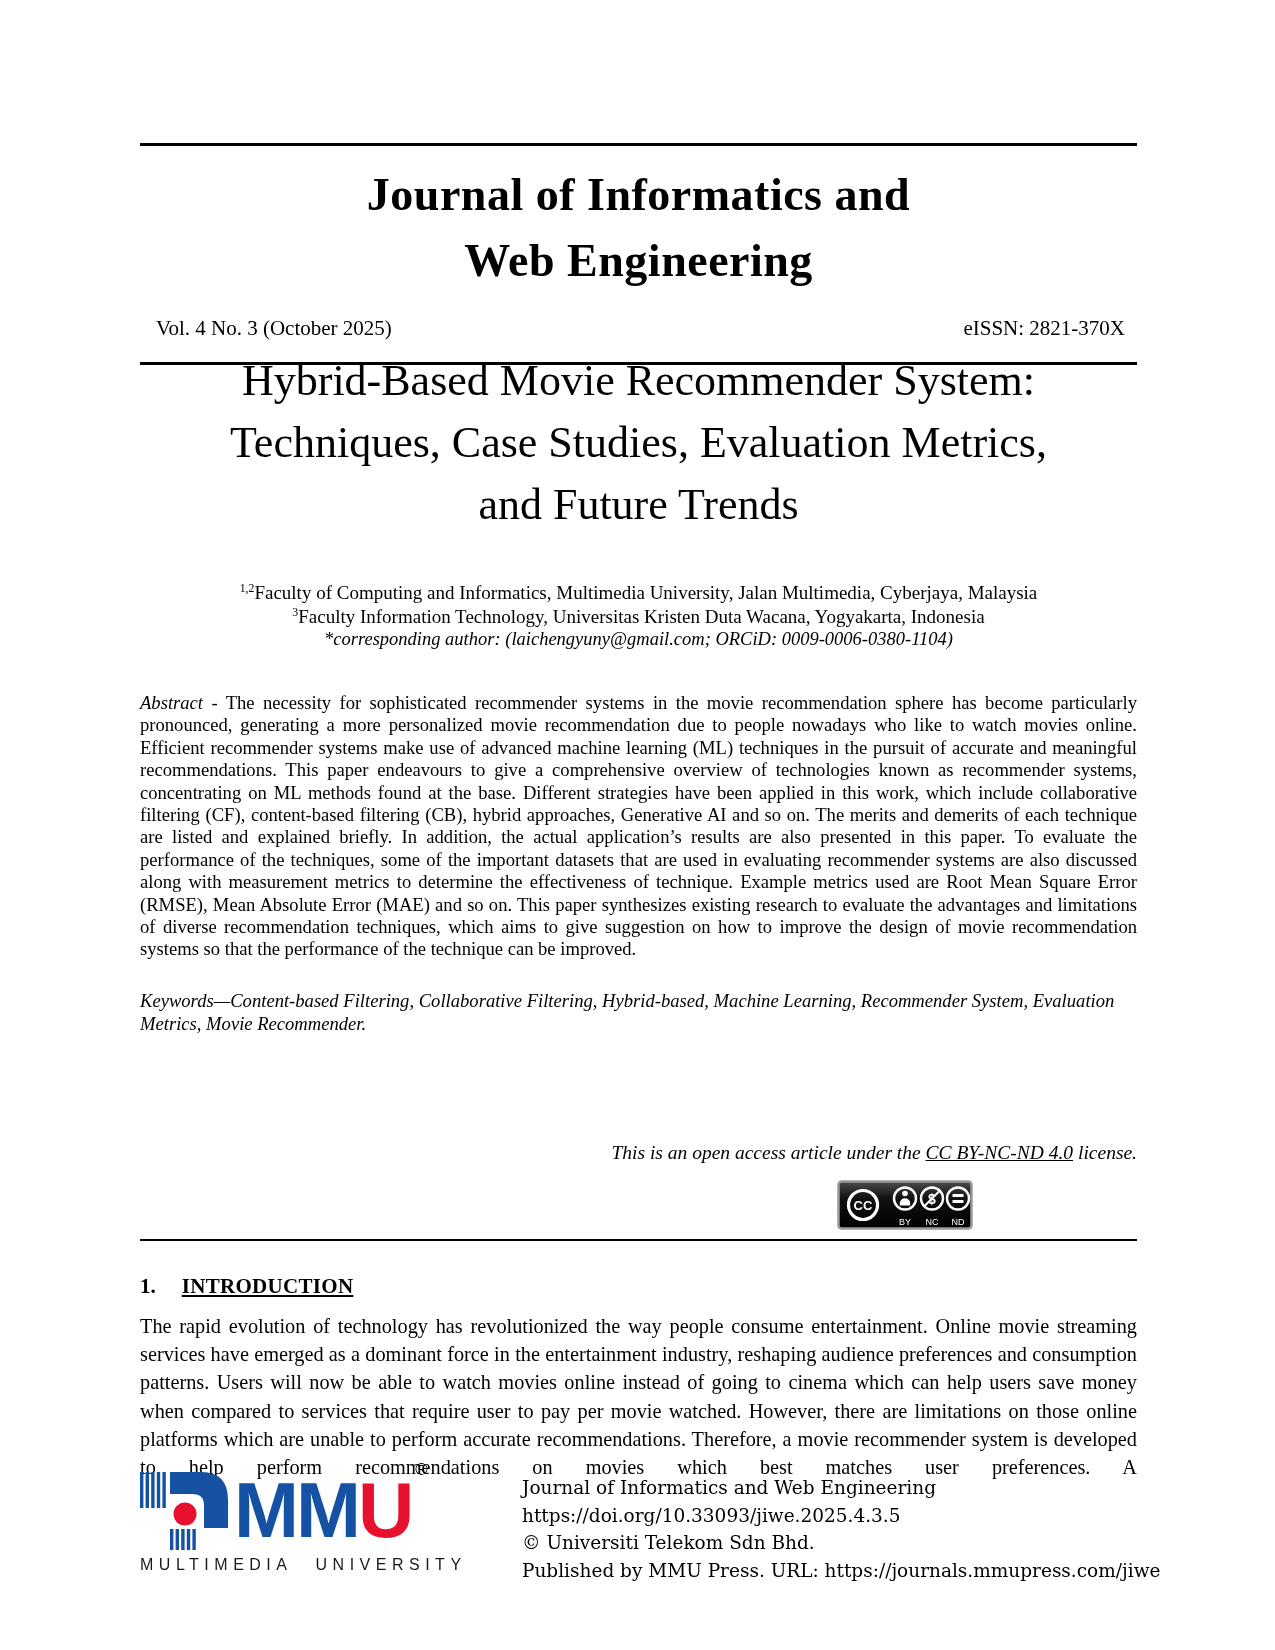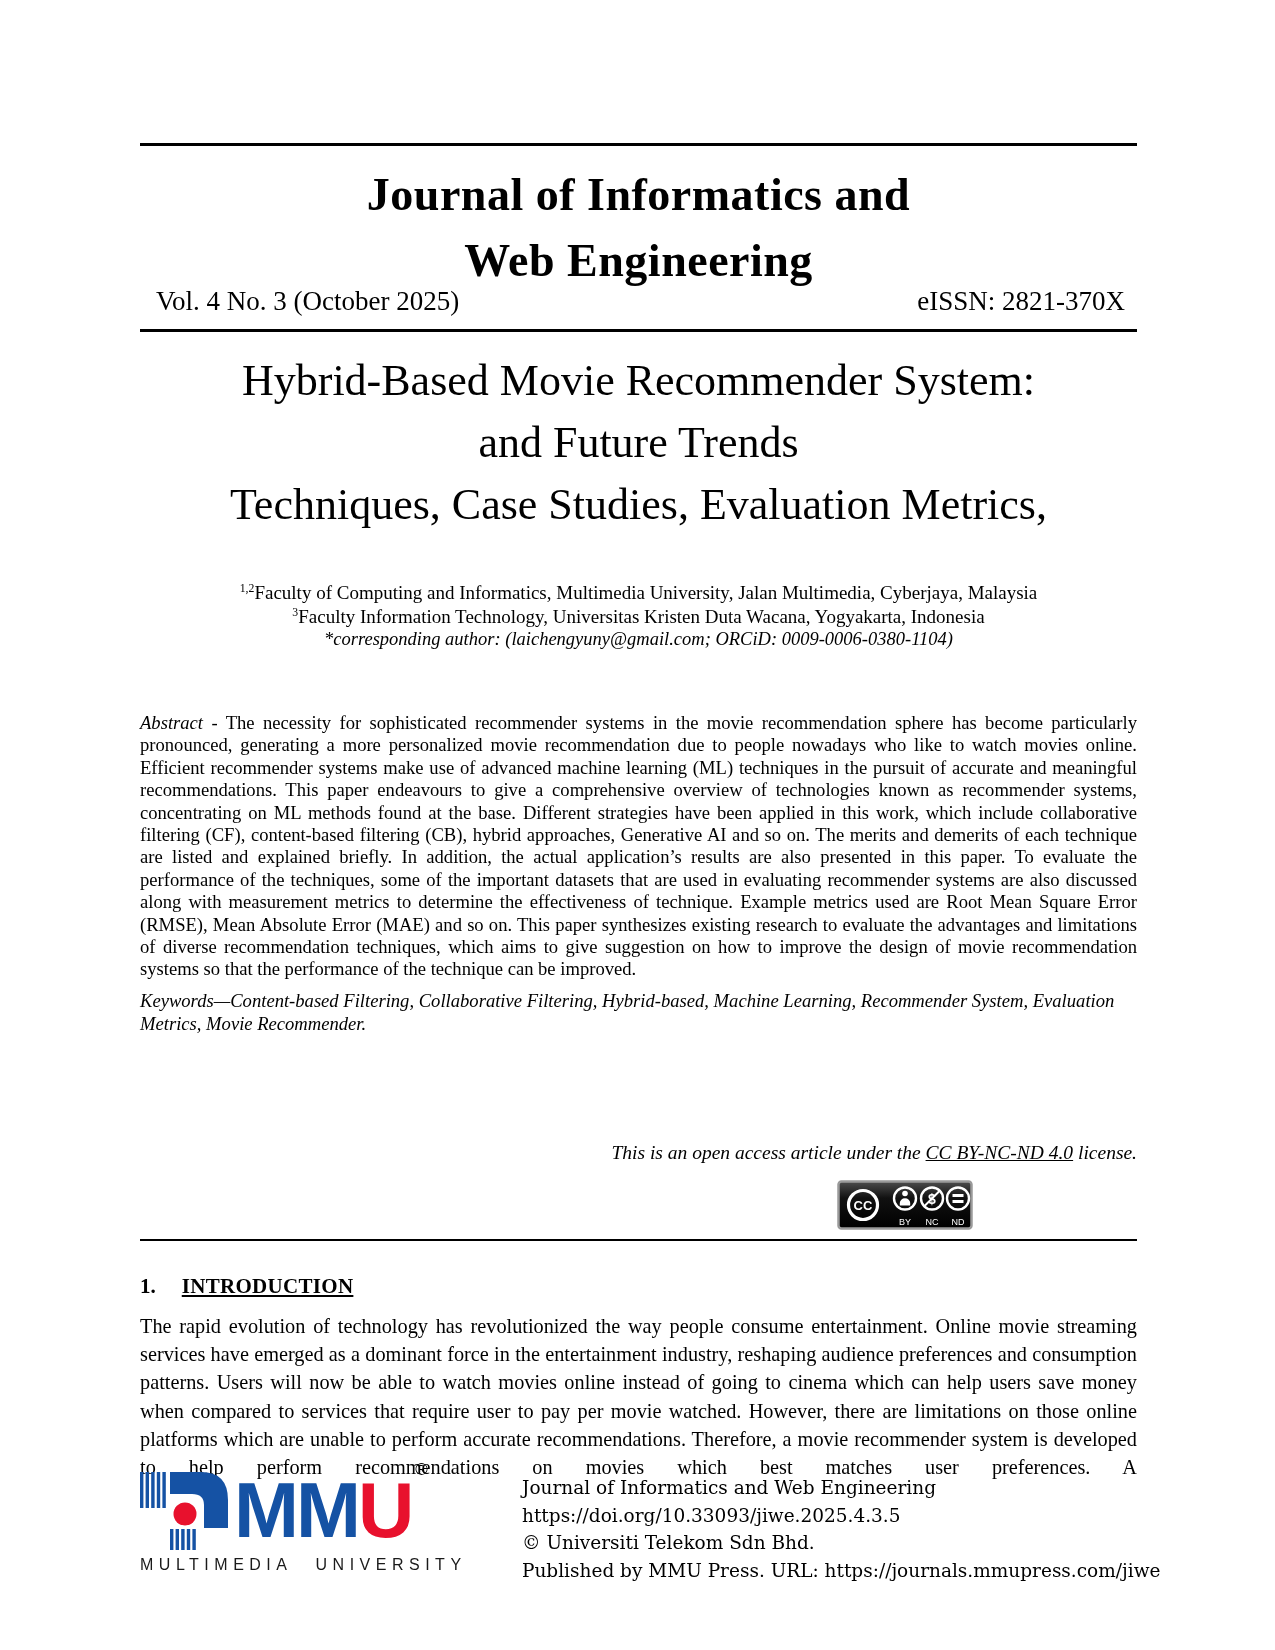--- a/index.html
+++ b/index.html
@@ -14,40 +14,40 @@
   .content{position:absolute;left:140px;width:997px;}
 
   .rule-top{top:143px;border-top:3px solid #000;}
   .rule-mid{top:1239px;border-top:2px solid #000;}
 
   .journal-name{
     top:162px;text-align:center;font-weight:bold;
     font-size:46px;line-height:66px;letter-spacing:0.5px;
   }
   .vol-row{
-    top:286px;display:flex;justify-content:space-between;
-    font-size:27px;padding:0 12px 12px 16px;box-sizing:border-box;
+    top:316px;display:flex;justify-content:space-between;
+    font-size:21px;padding:0 12px 21px 16px;box-sizing:border-box;
     border-bottom:3px solid #000;
   }
   .article-title{
     top:350px;text-align:center;font-size:44px;line-height:62px;
   }
   .authors{
     top:546px;text-align:center;font-size:23px;font-weight:bold;
   }
   .affiliations{
     top:581px;text-align:center;font-size:19px;line-height:23.5px;
   }
   .corresponding{
     top:629px;text-align:center;font-size:18.5px;font-style:italic;
   }
   sup{font-size:62%;vertical-align:super;line-height:0;}
 
   .abstract{
-    top:692px;font-size:18.6px;line-height:22.4px;text-align:justify;margin-top:20px;
+    top:692px;font-size:18.6px;line-height:22.4px;text-align:justify;
   }
   .abstract .abstract-label{font-style:italic;}
   .keywords{
     top:990px;font-size:18.6px;line-height:22.5px;font-style:italic;text-align:left;
   }
   .dates-line{
     top:1110px;text-align:right;padding-right:30px;
     font-size:19.5px;font-style:italic;
   }
   .license-line{
@@ -103,22 +103,22 @@
     <div>Web Engineering</div>
   </div>
 
   <div class="content vol-row">
     <span>Vol. 4 No. 3 (October 2025)</span>
     <span>eISSN: 2821-370X</span>
   </div>
 
   <div class="content article-title">
     <div>Hybrid-Based Movie Recommender System:</div>
+    <div>Techniques, Case Studies, Evaluation Metrics,</div>
     <div>and Future Trends</div>
-    <div>Techniques, Case Studies, Evaluation Metrics,</div>
   </div>
 
 
   <div class="content affiliations">
     <div><sup>1,2</sup><span>Faculty of Computing and Informatics, Multimedia University, Jalan Multimedia, Cyberjaya, Malaysia</span></div>
     <div><sup>3</sup><span>Faculty Information Technology, Universitas Kristen Duta Wacana, Yogyakarta, Indonesia</span></div>
   </div>
 
   <div class="content corresponding">*corresponding author: (laichengyuny@gmail.com; ORCiD: 0009-0006-0380-1104)</div>
 

